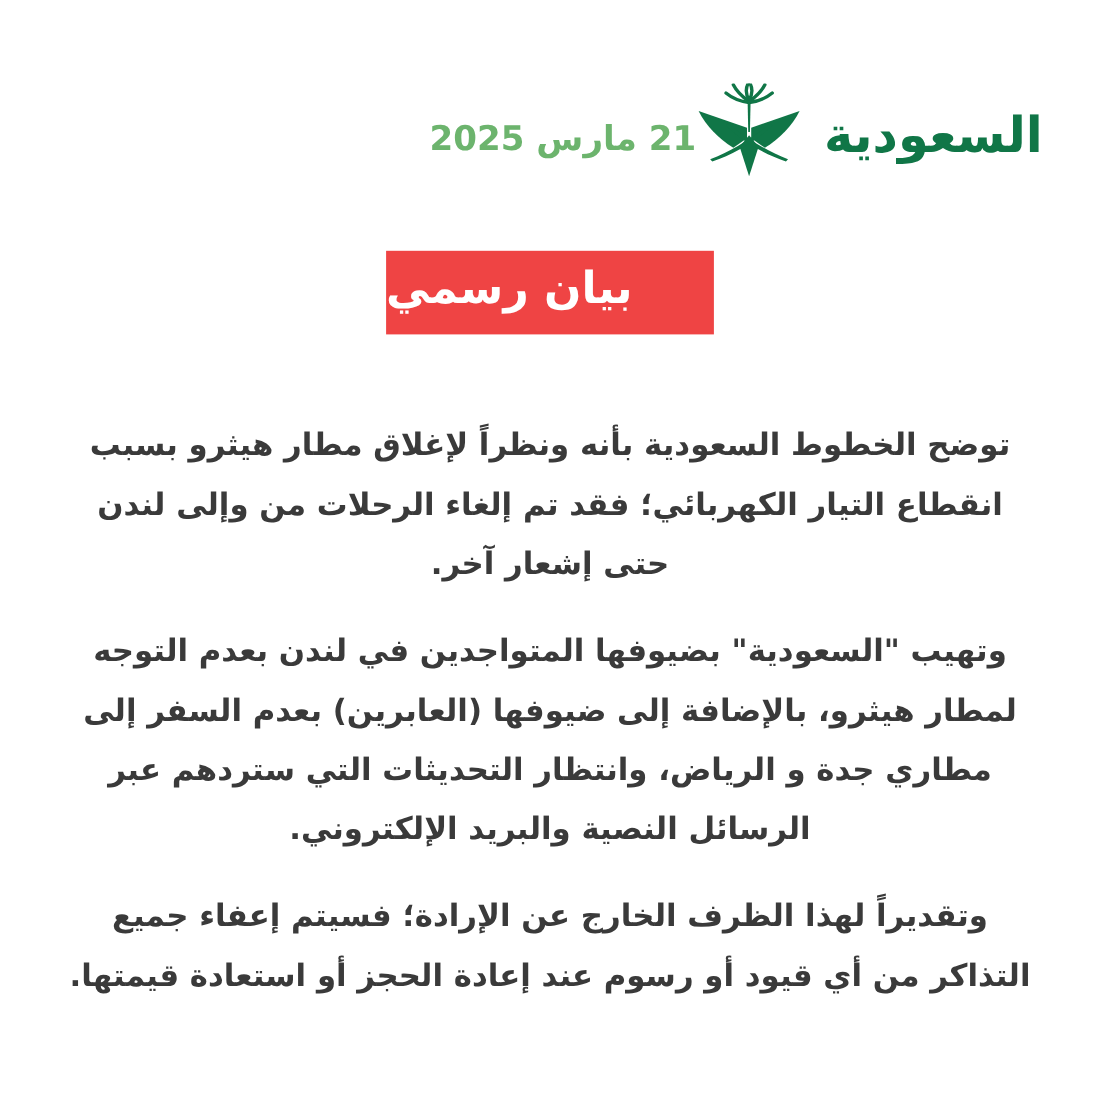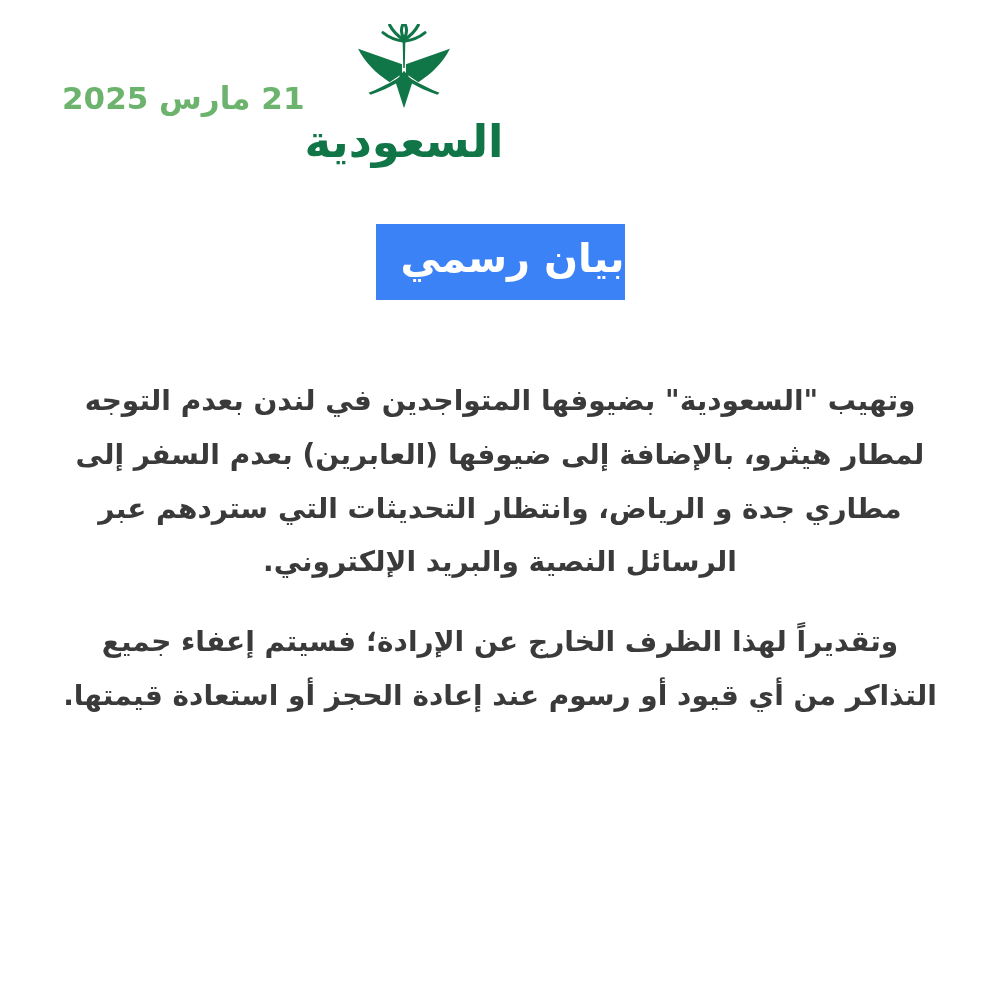--- a/index.html
+++ b/index.html
@@ -5,53 +5,52 @@
   html,body{margin:0;padding:0;background:#ffffff;}
   .page{
     position:relative;
     width:1000px;height:1000px;
     background:#ffffff;
     font-family:"DejaVu Sans", sans-serif;
     overflow:hidden;
   }
   .header{
     display:flex;
-    justify-content:flex-start;
+    justify-content:flex-end;
     align-items:center;
-    padding:24px 52px 0 62px;
+    padding:76px 52px 0 62px;
   }
   .date{
     color:#6cb46d;
     font-size:31px;
     font-weight:700;
     direction:rtl;
     margin-top:8px;
   }
   .logo{
     display:flex;
     align-items:center;
-    gap:3px;
-    flex-direction:column;
+    gap:20px;
   }
   .wordmark{
     color:#107647;
     font-size:45px;
     font-weight:800;
     direction:rtl;
     line-height:1;
     letter-spacing:-1px;
   }
   .banner{
-    width:249px;
+    width:298px;
     height:76px;
     margin:60px auto 0 auto;
-    background:#3b82f6;
+    background:#ef4444;
     display:flex;
     align-items:center;
-    justify-content:flex-end;
+    justify-content:flex-start;
   }
   .banner-label{
     color:#ffffff;
     font-size:40px;
     font-weight:700;
     direction:rtl;
     padding-bottom:8px;
   }
   .statement{
     margin:74px auto 0 auto;
@@ -98,17 +97,18 @@
       </span>
       <span class="wordmark">السعودية</span>
     </div>
   </div>
 
   <div class="banner">
     <span class="banner-label">بيان رسمي</span>
   </div>
 
   <div class="statement">
+    <p>توضح الخطوط السعودية بأنه ونظراً لإغلاق مطار هيثرو بسبب انقطاع التيار الكهربائي؛ فقد تم إلغاء الرحلات من وإلى لندن حتى إشعار آخر.</p>
     <p>وتهيب "السعودية" بضيوفها المتواجدين في لندن بعدم التوجه لمطار هيثرو، بالإضافة إلى ضيوفها (العابرين) بعدم السفر إلى مطاري جدة و الرياض، وانتظار التحديثات التي ستردهم عبر الرسائل النصية والبريد الإلكتروني.</p>
     <p>وتقديراً لهذا الظرف الخارج عن الإرادة؛ فسيتم إعفاء جميع التذاكر من أي قيود أو رسوم عند إعادة الحجز أو استعادة قيمتها.</p>
   </div>
 
 </div>
 
 </body></html>

